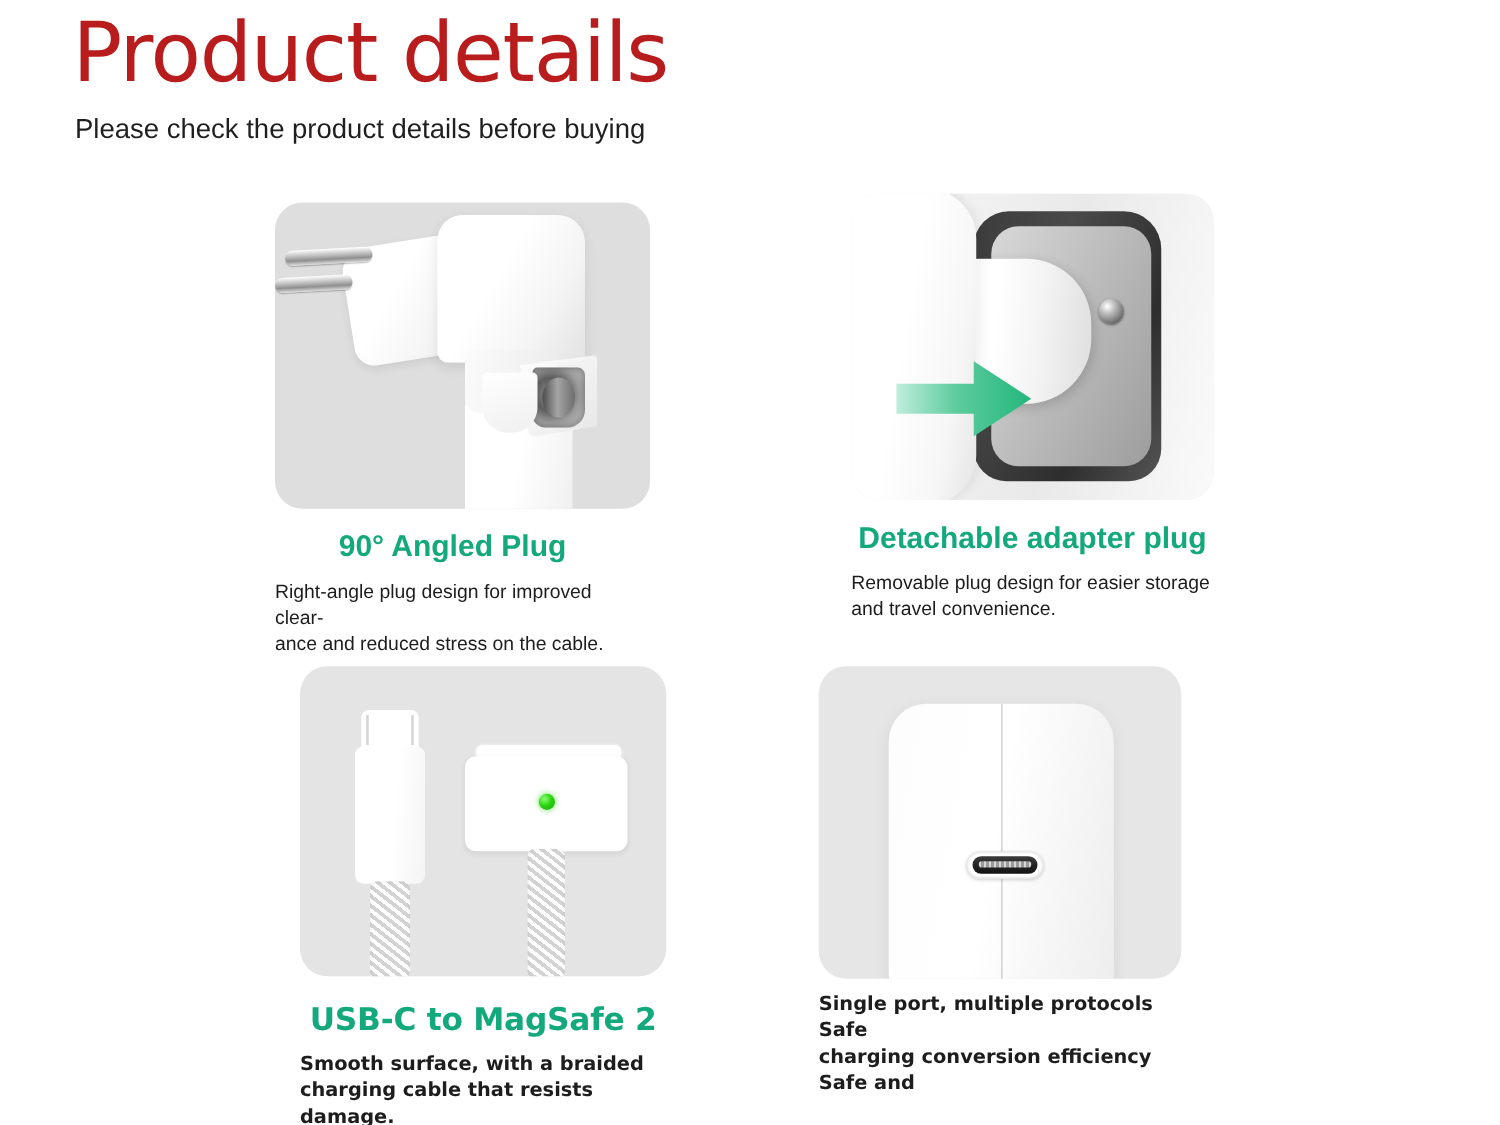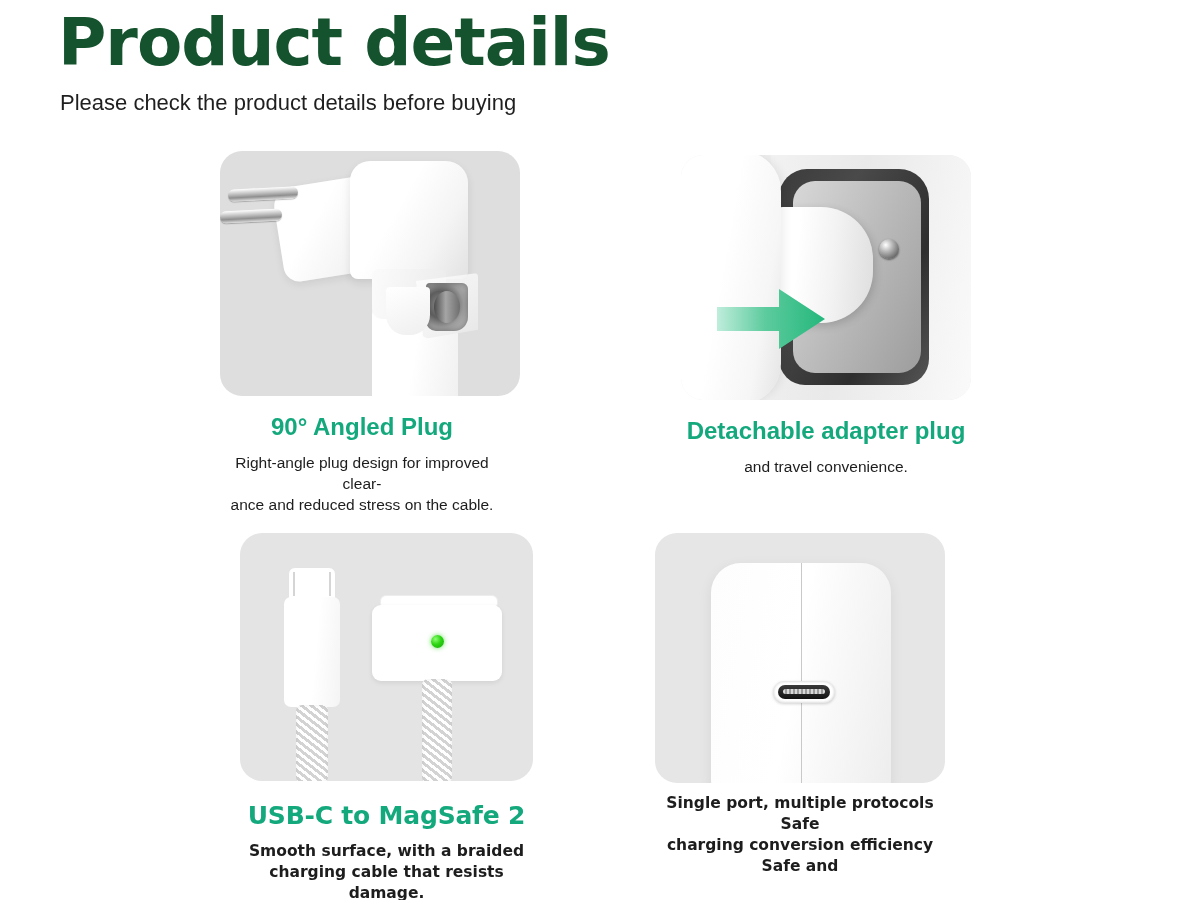--- a/index.html
+++ b/index.html
@@ -7,22 +7,22 @@
     width: 1200px; height: 900px;
     background: #ffffff;
     font-family: "Liberation Sans", sans-serif;
     overflow: hidden;
   }
   #page { position: relative; width: 1200px; height: 900px; background: #fff; }
 
   
   .page-title {
     position: absolute; left: 58px; top: 6px;
-    font-size: 66px; font-weight: bold; letter-spacing: -1px;
-    color: #14532d; line-height: 1.12;
+    font-size: 66px; font-weight: normal; letter-spacing: -1px;
+    color: #b91c1c; line-height: 1.12;
     font-family: "DejaVu Sans", sans-serif;
   }
   .page-subtitle {
     position: absolute; left: 60px; top: 90px;
     font-size: 22px; color: #201f1f; font-weight: normal;
     font-family: "Liberation Sans", sans-serif;
   }
 
   
   .feature { position: absolute; }
@@ -30,21 +30,21 @@
     position: relative;
     background: #dedede;
     border-radius: 22px;
     overflow: hidden;
   }
   .cap-title {
     text-align: center; color: #14a87d;
     font-weight: bold; line-height: 1.2;
   }
   .cap-desc {
-    text-align: center; color: #1d1d1d; line-height: 1.35;
+    text-align: left; color: #1d1d1d; line-height: 1.35;
   }
   
   .row1 .cap-title { font-size: 24px; font-family: "Liberation Sans", sans-serif; margin-top: 17px; }
   .row1 .cap-desc  { font-size: 15.5px; font-family: "Liberation Sans", sans-serif; margin-top: 11px; }
   
   .row2 .cap-title { font-size: 25px; font-family: "DejaVu Sans", sans-serif; margin-top: 20px; letter-spacing: -0.2px;}
   .row2 .cap-desc  { font-size: 15.5px; font-family: "DejaVu Sans", sans-serif; font-weight: bold; margin-top: 10px; }
 
   
   #photo1 { left: 0; top: 0; width: 300px; height: 245px; background:#dedede; }
@@ -239,21 +239,21 @@
   }
 </style>
 </head>
 <body>
 
 <div id="page">
 
   <div class="page-title">Product details</div>
   <div class="page-subtitle">Please check the product details before buying</div>
 
-  <div class="feature row1" style="left:220px; top:151px; width:284px;">
+  <div class="feature row1" style="left:220px; top:162px; width:284px;">
     <div class="photo" id="photo1">
       <div class="p1-body"></div>
       <div class="p1-pin a"></div>
       <div class="p1-pin b"></div>
       <div class="p1-head"></div>
       <div class="p1-column"></div>
       <div class="p1-neck"></div>
       <div class="p1-plate"></div>
       <div class="p1-metal"></div>
       <div class="p1-metal-ring"></div>
@@ -280,20 +280,21 @@
             <stop offset="0%" stop-color="#bfeddc"></stop>
             <stop offset="45%" stop-color="#5ccb9d"></stop>
             <stop offset="100%" stop-color="#24b77c"></stop>
           </linearGradient>
         </defs>
         <path d="M0 20 L62 20 L62 2 L108 32 L62 62 L62 44 L0 44 Z" fill="url(#agrad)"></path>
       </svg>
     </div>
     <div class="cap-title">Detachable adapter plug</div>
     <div class="cap-desc">
+      <div>Removable plug design for easier storage</div>
       <div>and travel convenience.</div>
     </div>
   </div>
 
   <div class="feature row2" style="left:240px; top:533px; width:293px;">
     <div class="photo" id="photo3">
       <div class="usbc-head"></div>
       <div class="usbc-body"></div>
       <div class="braid1"></div>
       <div class="mag-tab"></div>

